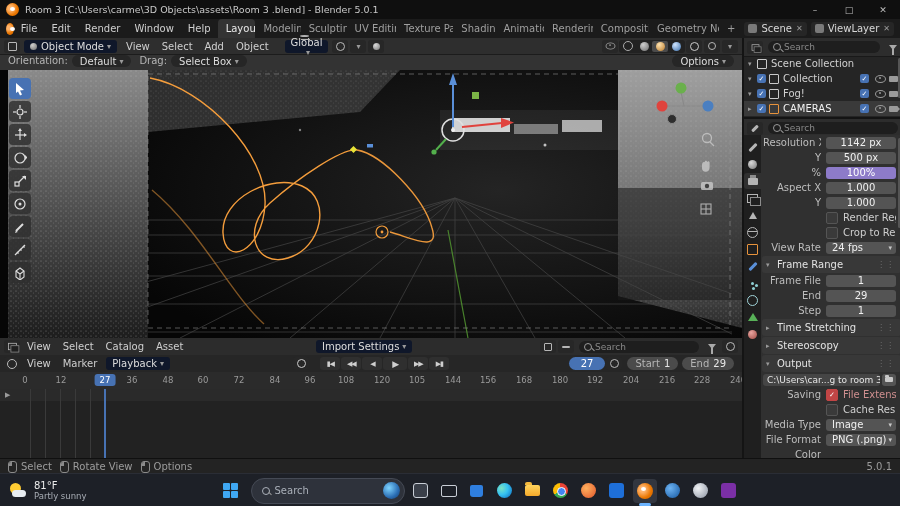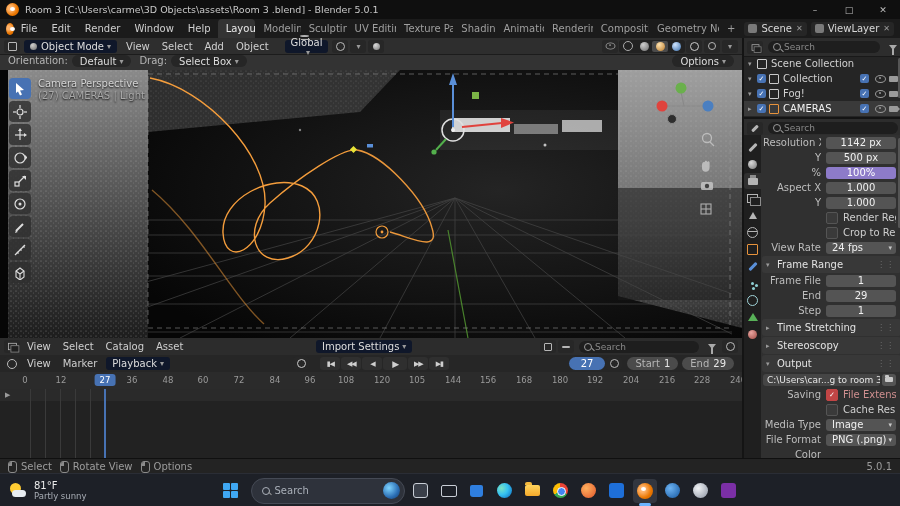--- a/index.html
+++ b/index.html
@@ -396,24 +396,20 @@
         <circle cx="707" cy="116" r="2.2" fill="#333"></circle>
       </g>
       <g stroke="#c9c9c9" stroke-width="1.1" fill="none" opacity="0.8">
         <rect x="701" y="134" width="10" height="10"></rect>
         <line x1="701" y1="139" x2="711" y2="139"></line>
           <line x1="706" y1="134" x2="706" y2="144"></line>
       </g>
     </svg>
 
     
-    <div class="abs" id="vp-overlay">
-      <div>Camera Perspective</div>
-      <div class="sub">(27) CAMERAS | Light</div>
-    </div>
 
     
     <div class="abs" id="vtoolbar">
       <span class="tool active">
         <svg width="14" height="14">
             <polygon points="3,1 11,8 7,8.5 9,12.5 7,13.5 5,9.5 3,11" fill="#fff"></polygon>
           </svg>
       </span>
       <span class="tool">
         <svg width="14" height="14" stroke="#ddd" stroke-width="1.2" fill="none">

